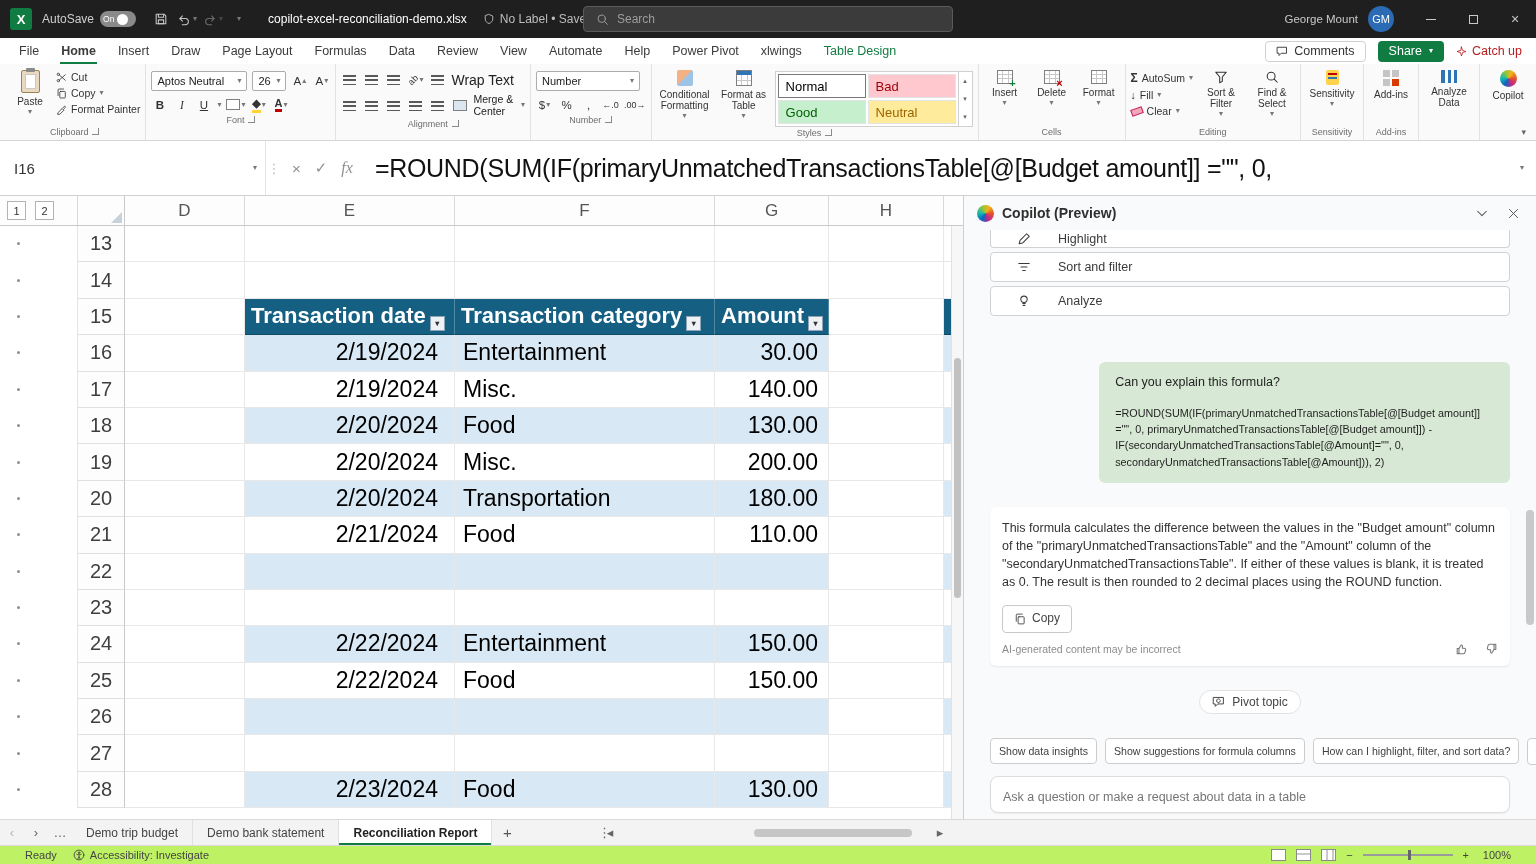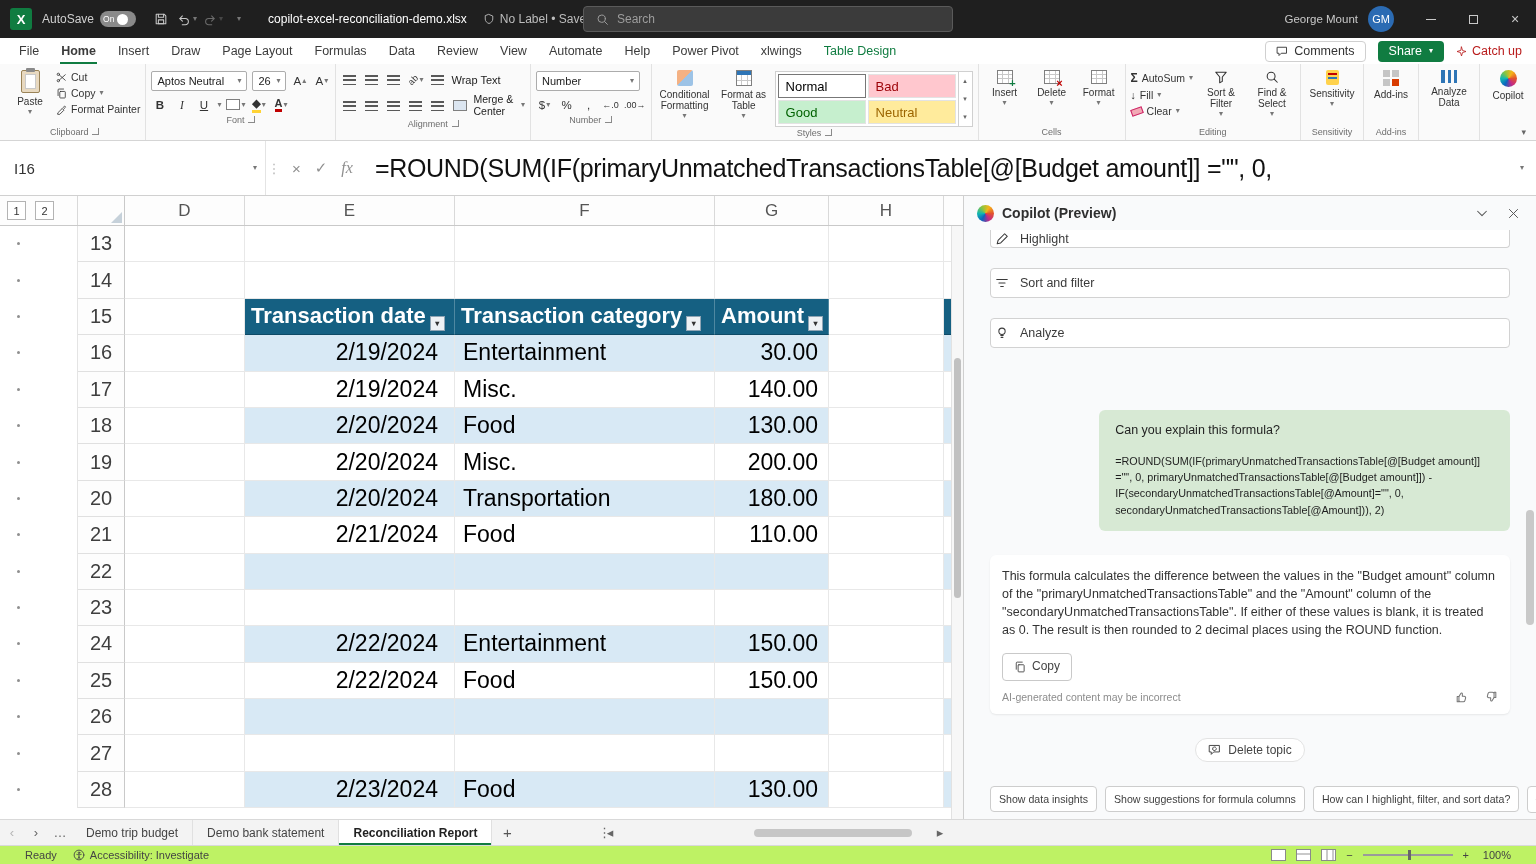--- a/index.html
+++ b/index.html
@@ -125,21 +125,21 @@
 .thsliver{background:var(--thbg);border-bottom:1px solid #0e4a66}
 .vscroll{position:absolute;top:30px;right:0;bottom:0;width:12px;background:#f7f7f7;border-left:1px solid #e2e2e2}
 .vthumb{position:absolute;left:2px;width:7px;top:132px;height:240px;background:#c1c1c1;border-radius:4px}
 
 
 .panel{flex:1;min-width:0;border-left:1px solid #cfcfcf;background:#f9fafb;display:flex;flex-direction:column;position:relative}
 .phead{height:34px;display:flex;align-items:center;gap:8px;padding:0 16px 0 13px;flex:0 0 auto}
 .ptitle{font-size:14px;color:#2f2f2f;font-weight:600}
 .phead-icons{margin-left:auto;display:flex;align-items:center;gap:18px;color:#555}
 .pbody{flex:1;min-height:0;overflow:hidden;display:flex;flex-direction:column;padding:0 26px 10px 26px}
-.action{height:30px;flex:0 0 auto;background:#fff;border:1px solid #d2d2d2;border-radius:4px;display:flex;align-items:center;gap:11px;padding:0 4px;font-size:12.5px;color:#3a3a3a;margin-bottom:20px}
+.action{height:30px;flex:0 0 auto;background:#fff;border:1px solid #d2d2d2;border-radius:4px;display:flex;align-items:center;gap:27px;padding:0 26px;font-size:12.5px;color:#3a3a3a;margin-bottom:4px}
 .action.cut{height:18px;border-top:none;border-radius:0 0 4px 4px;overflow:hidden}
 .bubble{align-self:flex-end;width:79%;background:var(--bubble);border-radius:6px;padding:13px 16px;margin-top:42px;font-size:12.5px;color:#1f1f1f;flex:0 0 auto}
 .bubble .bq{margin-bottom:16px}
 .bubble .bf{font-size:10.8px;line-height:1.5;word-break:break-word}
 .resp{flex:0 0 auto;background:#fff;border-radius:6px;margin-top:24px;padding:12px 12px 9px;box-shadow:0 1px 2px rgba(0,0,0,.08);font-size:12.5px;line-height:1.45;color:#333}
 .copybtn{margin-top:14px;display:inline-flex;align-items:center;gap:6px;border:1px solid #c9c9c9;border-radius:4px;padding:4px 11px;font-size:12px;color:#444;background:#fff}
 .discrow{display:flex;align-items:flex-start;margin-top:9px;font-size:10.5px;color:#8c8c8c}
 .thumbs{margin-left:auto;display:flex;gap:15px;color:#777}
 .changetopic{align-self:center;margin-top:24px;display:flex;align-items:center;gap:7px;font-size:12px;color:#444;background:#fff;border:1px solid #e3e3e3;border-radius:14px;padding:4px 12px;flex:0 0 auto}
 .chips{display:flex;align-items:center;gap:8px;margin-top:24px;flex:0 0 auto}
@@ -372,21 +372,21 @@
           <span class="tool">
               <span class="bars"></span>
             </span>
           <span class="tool">
               <span style="display:inline-block;transform:rotate(-45deg);font-size:9px">ab</span>
               <span class="chev">▾</span>
             </span>
           <span class="tool">
               <span class="bars"></span>
             </span>
-          <span style="font-size:11px">Wrap Text</span>
+          <span style="font-size:14px">Wrap Text</span>
         </div>
         <div class="rrow">
           <span class="tool">
               <span class="bars"></span>
             </span>
           <span class="tool">
               <span class="bars"></span>
             </span>
           <span class="tool">
               <span class="bars"></span>
@@ -902,21 +902,21 @@
                 </svg>
             </span>
           </div>
         </div>
 
         <div class="changetopic">
           <svg class="svgi" width="13" height="13" viewBox="0 0 16 16">
               <path d="M2 3h12v8H7l-3 3v-3H2z"></path>
               <path d="M10.3 7a2.3 2.3 0 1 1-.7-1.6"></path>
             </svg>
-          <span>Delete topic</span>
+          <span>Pivot topic</span>
         </div>
 
         <div class="chips">
           <div style="display:flex;gap:8px">
               <div class="chip">Show data insights</div>
               <div class="chip">Show suggestions for formula columns</div>
               <div class="chip">How can I highlight, filter, and sort data?</div>
             </div>
           <div class="refreshbtn">
             <svg class="svgi" width="13" height="13" viewBox="0 0 16 16">

